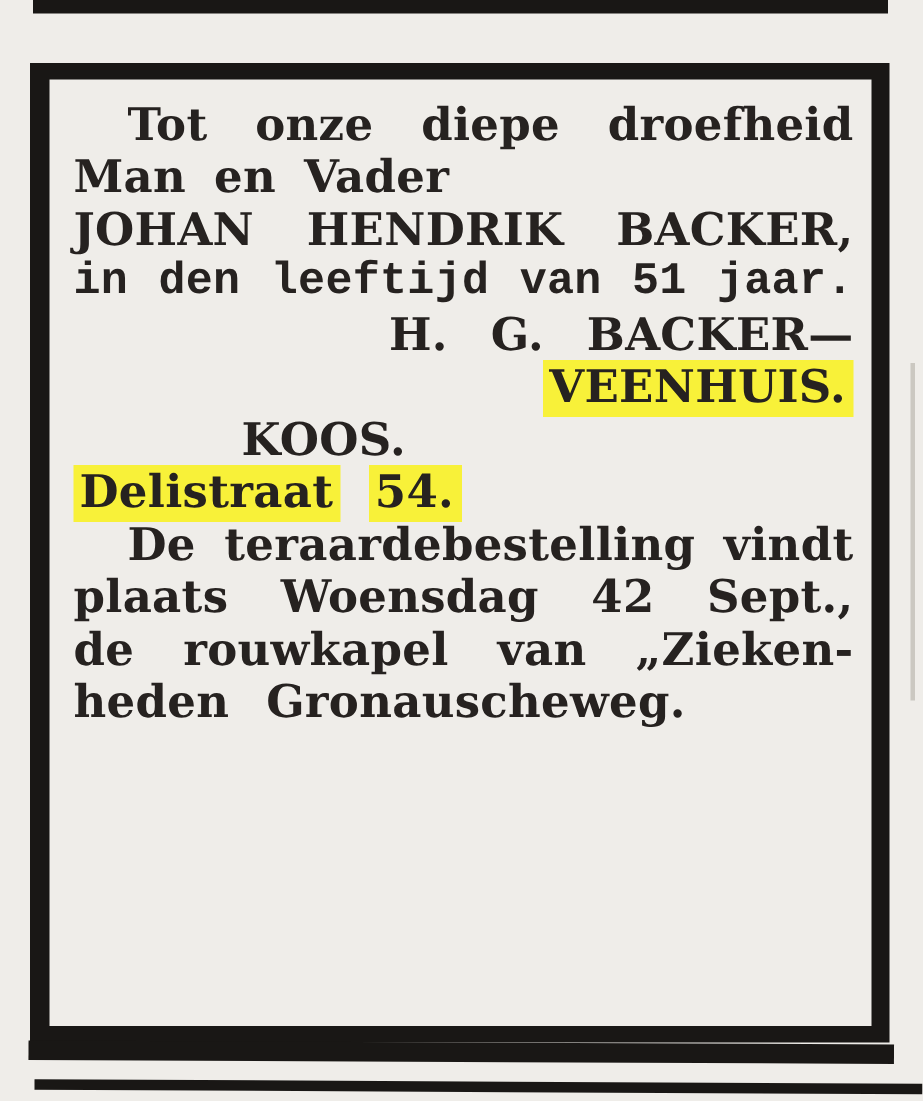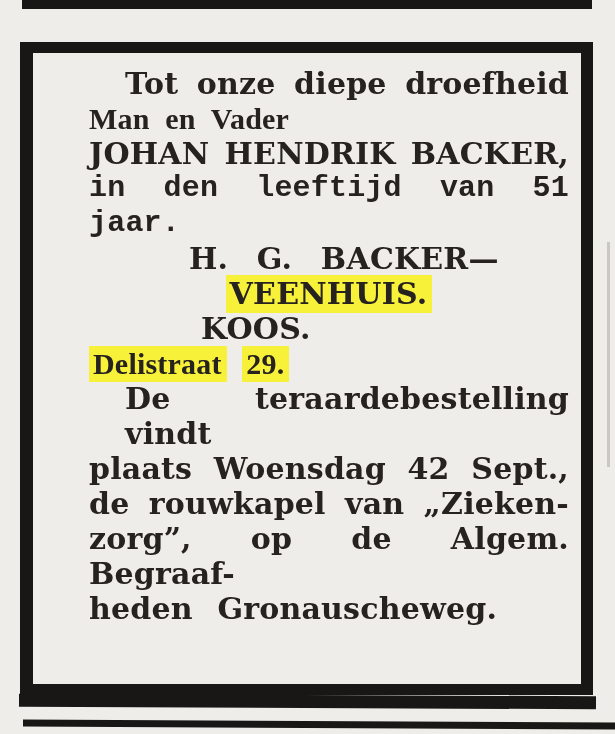--- a/index.html
+++ b/index.html
@@ -29,36 +29,36 @@
   .rule-bottom-thick{left:19px;top:695px;width:577px;height:13px;transform:rotate(0.25deg);}
   .rule-bottom-thin{left:23px;top:721px;width:592px;height:7px;transform:rotate(0.3deg);}
   .edge-streak{position:absolute;left:607px;top:242px;width:3px;height:225px;background:#b7b3ac;opacity:.65;}
 
   .notice-box{
     position:absolute;left:20px;top:42px;width:573px;height:653px;
     box-sizing:border-box;
     border:11px solid #191715;
     border-left-width:13px;border-right-width:12px;
   }
-  .text-area{position:absolute;inset:0;padding:13px 12px 0 16px;margin-left:40px;}
+  .text-area{position:absolute;inset:0;padding:13px 12px 0 16px;}
   p.line{
     margin:0;font-size:30px;line-height:35px;font-weight:700;
     letter-spacing:.2px;
   }
   .just{text-align:justify;text-align-last:justify;text-justify:inter-word;}
   .indent{padding-left:36px;}
   .name{font-size:32px;}
   .mt10{margin-top:10px;}
   .mt6{margin-top:6px;font-family:Liberation Mono, monospace;}
   .mt7{margin-top:7px;}
-  .widow1{padding-left:100px;word-spacing:18px;}
-  .right{text-align:center;}
+  .widow1{padding-left:100px;word-spacing:18px;text-align:right;}
+  .right{text-align:right;}
   .koos{padding-left:112px;}
   .dini{padding-left:110px;}
-  .ws8{word-spacing:8px;font-family:Liberation Serif, serif;}
+  .ws8{word-spacing:8px;}
   .ws14{word-spacing:14px;}
   mark{background:#f8f139;color:inherit;padding:1px 5px 2px 4px;}
 </style>
 </head>
 <body>
 
 <div class="paper">
 
   <div class="rule rule-top"></div>
 
@@ -75,30 +75,29 @@
       <p class="line just mt6">in den leeftijd van 51 jaar.</p>
 
       <p class="line widow1">H. G. BACKER—</p>
 
       <p class="line right"><mark>VEENHUIS.</mark></p>
 
       <p class="line koos">KOOS.</p>
 
 
 
-      <p class="line ws8"><mark>Delistraat</mark> <mark>29.</mark></p>
+      <p class="line ws8"><mark>Delistraat</mark> <mark>54.</mark></p>
 
       <p class="line just indent mt7">De teraardebestelling vindt</p>
 
       <p class="line just">plaats Woensdag 42 Sept.,</p>
 
 
       <p class="line just">de rouwkapel van „Zieken-</p>
 
-      <p class="line just">zorg”, op de Algem. Begraaf-</p>
 
       <p class="line ws14">heden Gronauscheweg.</p>
 
     </div>
   </div>
 
   <div class="rule rule-bottom-thick"></div>
   <div class="rule rule-bottom-thin"></div>
   <div class="edge-streak"></div>
 

